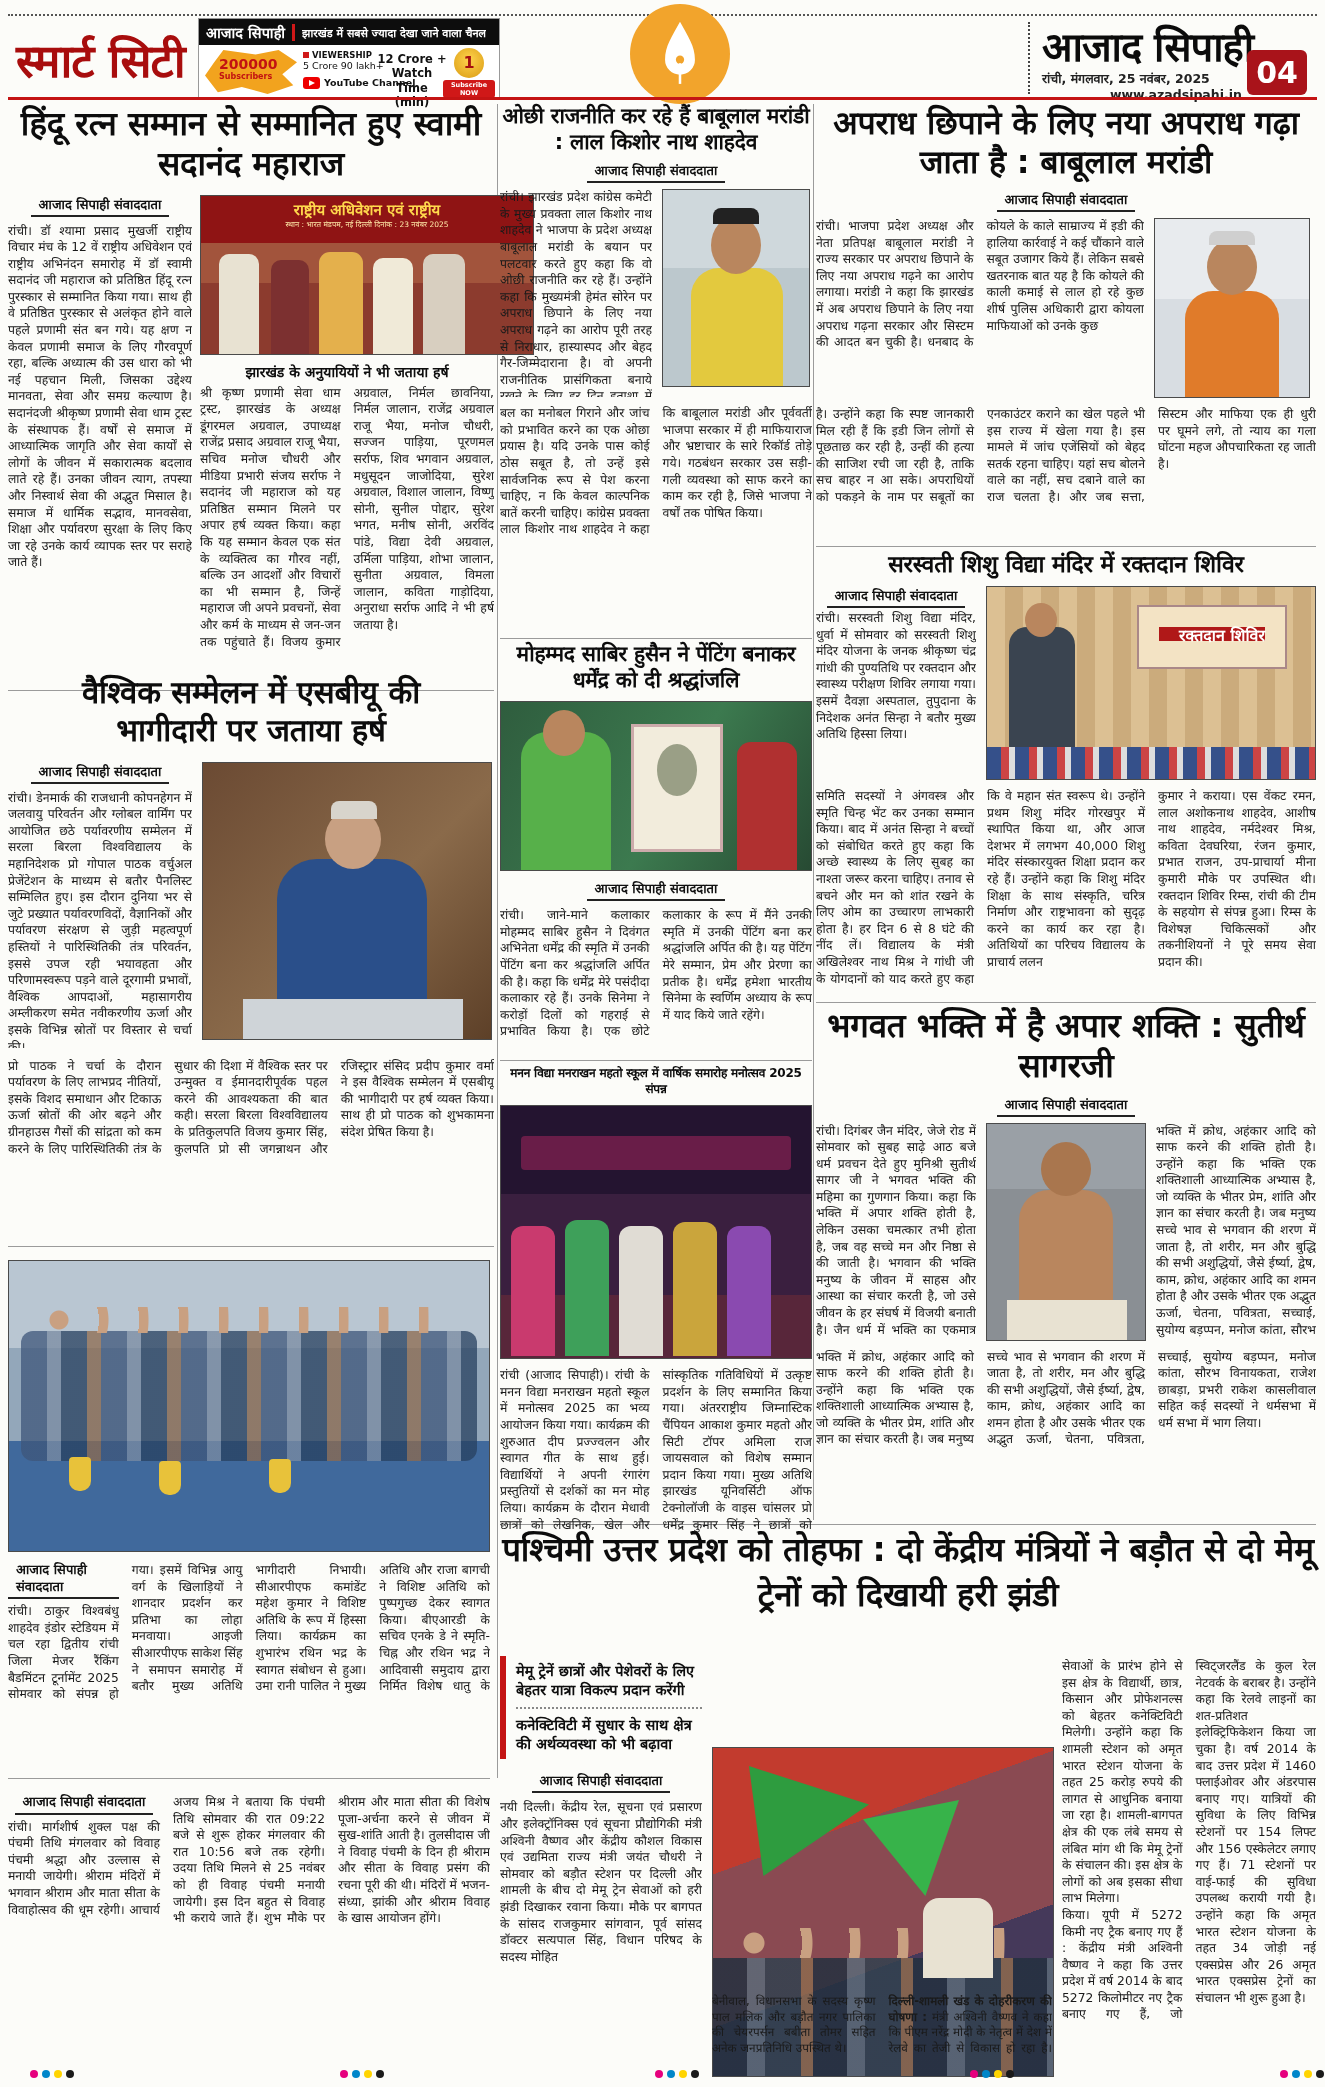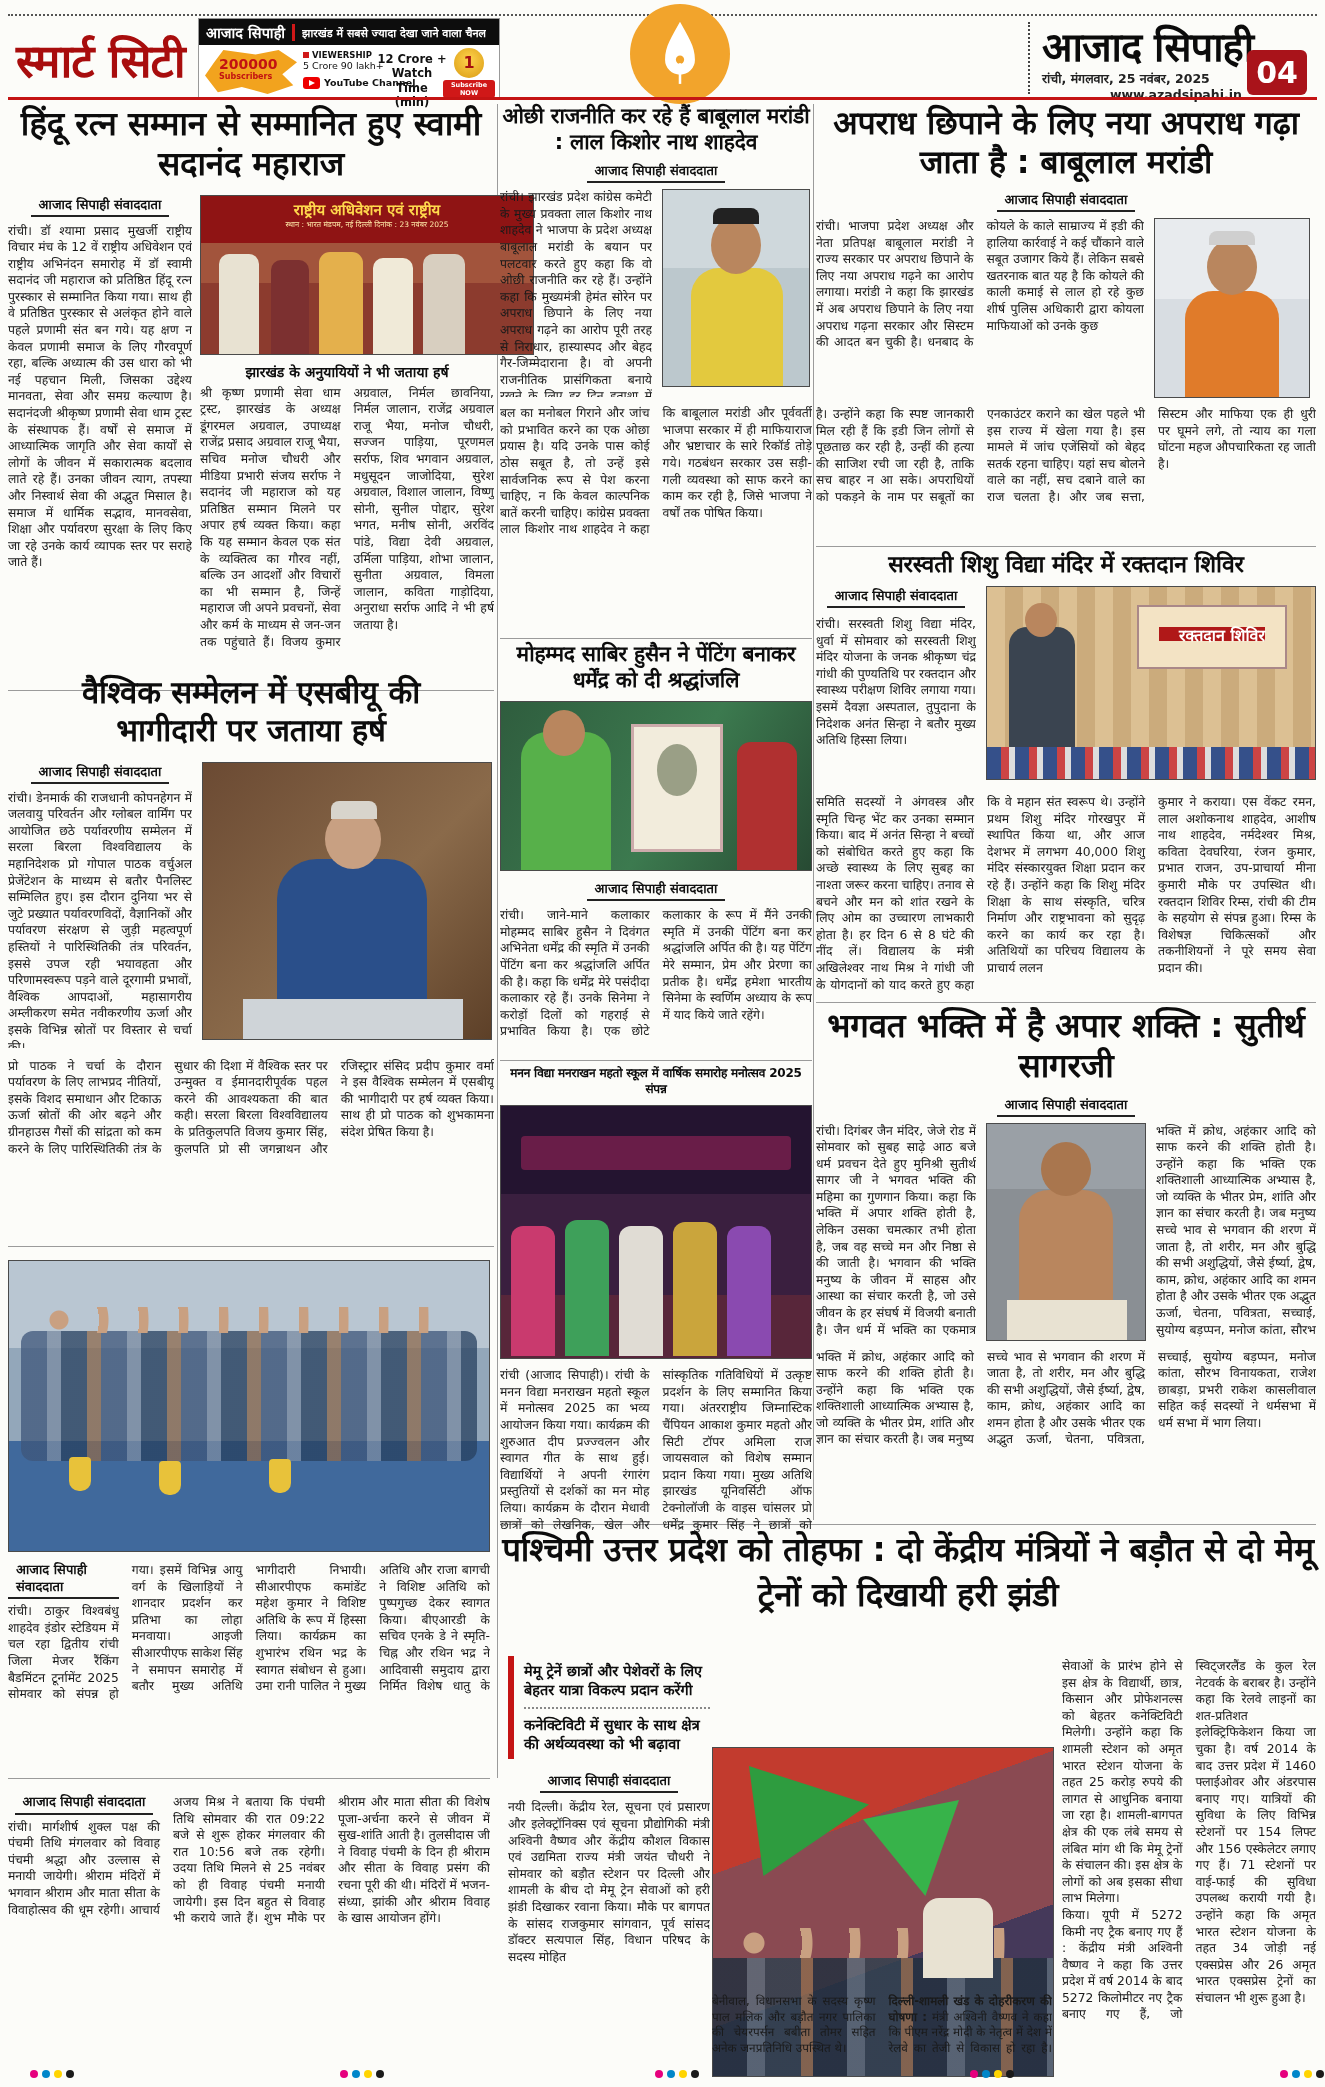--- a/index.html
+++ b/index.html
@@ -236,21 +236,21 @@
       </div>
     </div>
     <div class="body cols3" style="height:152px;margin-top:8px;">है। उन्होंने कहा कि स्पष्ट जानकारी मिल रही हैं कि इडी जिन लोगों से पूछताछ कर रही है, उन्हीं की हत्या की साजिश रची जा रही है, ताकि सच बाहर न आ सके। अपराधियों को पकड़ने के नाम पर सबूतों का एनकाउंटर कराने का खेल पहले भी इस राज्य में खेला गया है। इस मामले में जांच एजेंसियों को बेहद सतर्क रहना चाहिए। यहां सच बोलने वाले का नहीं, सच दबाने वाले का राज चलता है। और जब सत्ता, सिस्टम और माफिया एक ही धुरी पर घूमने लगे, तो न्याय का गला घोंटना महज औपचारिकता रह जाती है।</div>
   </div>
 
   <div class="abs" style="left:816px;top:550px;width:500px;height:448px;">
     <div class="hl" style="font-size:23px;">सरस्वती शिशु विद्या मंदिर में रक्तदान शिविर</div>
     <div style="display:flex;gap:10px;margin-top:8px;">
       <div style="width:160px;flex:none;">
         <div class="byline"><span>आजाद सिपाही संवाददाता</span></div>
-        <div class="body" style="height:170px;margin-top:8px;">रांची। सरस्वती शिशु विद्या मंदिर, धुर्वा में सोमवार को सरस्वती शिशु मंदिर योजना के जनक श्रीकृष्ण चंद्र गांधी की पुण्यतिथि पर रक्तदान और स्वास्थ्य परीक्षण शिविर लगाया गया। इसमें दैवज्ञा अस्पताल, तुपुदाना के निदेशक अनंत सिन्हा ने बतौर मुख्य अतिथि हिस्सा लिया।</div>
+        <div class="body" style="height:170px;margin-top:2px;">रांची। सरस्वती शिशु विद्या मंदिर, धुर्वा में सोमवार को सरस्वती शिशु मंदिर योजना के जनक श्रीकृष्ण चंद्र गांधी की पुण्यतिथि पर रक्तदान और स्वास्थ्य परीक्षण शिविर लगाया गया। इसमें दैवज्ञा अस्पताल, तुपुदाना के निदेशक अनंत सिन्हा ने बतौर मुख्य अतिथि हिस्सा लिया।</div>
       </div>
       <div class="ph" style="width:328px;height:192px;flex:none;background:repeating-linear-gradient(90deg,#dcc093 0 18px,#cbab7c 18px 36px);">
         <span class="fig" style="left:150px;top:18px;width:150px;height:64px;background:#f3e3c4;border:2px solid #a88;box-sizing:border-box;"></span>
         <span class="fig" style="left:172px;top:40px;width:106px;height:14px;background:#b01818;color:#fff;font-size:16px;font-weight:bold;text-align:right;line-height:18px;">रक्तदान शिविर</span>
         <span class="fig" style="left:22px;top:40px;width:66px;height:120px;background:#3a4450;border-radius:18px 18px 0 0;"></span>
         <span class="fig" style="left:38px;top:16px;width:32px;height:34px;background:#b9865e;border-radius:50%;"></span>
         <span class="fig" style="left:0;top:160px;width:328px;height:32px;background:repeating-linear-gradient(90deg,#35508a 0 14px,#c44 14px 22px,#ddd 22px 28px);"></span>
       </div>
     </div>
     <div class="body cols3" style="height:210px;margin-top:8px;">
@@ -270,21 +270,21 @@
         <span class="fig" style="left:20px;top:176px;width:120px;height:40px;background:#e8e2d2;"></span>
       </div>
       <div class="body" style="width:160px;height:216px;flex:none;">भक्ति में क्रोध, अहंकार आदि को साफ करने की शक्ति होती है। उन्होंने कहा कि भक्ति एक शक्तिशाली आध्यात्मिक अभ्यास है, जो व्यक्ति के भीतर प्रेम, शांति और ज्ञान का संचार करती है। जब मनुष्य सच्चे भाव से भगवान की शरण में जाता है, तो शरीर, मन और बुद्धि की सभी अशुद्धियों, जैसे ईर्ष्या, द्वेष, काम, क्रोध, अहंकार आदि का शमन होता है और उसके भीतर एक अद्भुत ऊर्जा, चेतना, पवित्रता, सच्चाई, सुयोग्य बड़प्पन, मनोज कांता, सौरभ विनायकता, राजेश छाबड़ा, प्रभरी राकेश कासलीवाल सहित कई सदस्यों ने धर्मसभा में धर्म सभा में भाग लिया।</div>
     </div>
     <div class="body cols3" style="height:160px;margin-top:8px;">भक्ति में क्रोध, अहंकार आदि को साफ करने की शक्ति होती है। उन्होंने कहा कि भक्ति एक शक्तिशाली आध्यात्मिक अभ्यास है, जो व्यक्ति के भीतर प्रेम, शांति और ज्ञान का संचार करती है। जब मनुष्य सच्चे भाव से भगवान की शरण में जाता है, तो शरीर, मन और बुद्धि की सभी अशुद्धियों, जैसे ईर्ष्या, द्वेष, काम, क्रोध, अहंकार आदि का शमन होता है और उसके भीतर एक अद्भुत ऊर्जा, चेतना, पवित्रता, सच्चाई, सुयोग्य बड़प्पन, मनोज कांता, सौरभ विनायकता, राजेश छाबड़ा, प्रभरी राकेश कासलीवाल सहित कई सदस्यों ने धर्मसभा में धर्म सभा में भाग लिया।</div>
   </div>
 
   <div class="abs" style="left:500px;top:1528px;width:816px;height:532px;">
     <div class="hl" style="font-size:33px;line-height:1.35;">पश्चिमी उत्तर प्रदेश को तोहफा : दो केंद्रीय मंत्रियों ने बड़ौत से दो मेमू ट्रेनों को दिखायी हरी झंडी</div>
 
-    <div class="abs" style="left:8px;top:128px;width:202px;">
+    <div class="abs" style="left:0;top:128px;width:202px;">
       <div class="subbox">
         <div class="s1">मेमू ट्रेनें छात्रों और पेशेवरों के लिए बेहतर यात्रा विकल्प प्रदान करेंगी</div>
         <div class="dots"></div>
         <div class="s1">कनेक्टिविटी में सुधार के साथ क्षेत्र की अर्थव्यवस्था को भी बढ़ावा</div>
       </div>
       <div class="byline" style="margin-top:12px;"><span>आजाद सिपाही संवाददाता</span></div>
       <div class="body" style="height:222px;margin-top:6px;">नयी दिल्ली। केंद्रीय रेल, सूचना एवं प्रसारण और इलेक्ट्रॉनिक्स एवं सूचना प्रौद्योगिकी मंत्री अश्विनी वैष्णव और केंद्रीय कौशल विकास एवं उद्यमिता राज्य मंत्री जयंत चौधरी ने सोमवार को बड़ौत स्टेशन पर दिल्ली और शामली के बीच दो मेमू ट्रेन सेवाओं को हरी झंडी दिखाकर रवाना किया। मौके पर बागपत के सांसद राजकुमार सांगवान, पूर्व सांसद डॉक्टर सत्यपाल सिंह, विधान परिषद के सदस्य मोहित</div>
     </div>
 
     <div class="ph abs" style="left:212px;top:130px;width:340px;height:328px;background:linear-gradient(160deg,#c23b2e 0 28%,#8a4a52 28% 62%,#45395a 62% 100%);">

